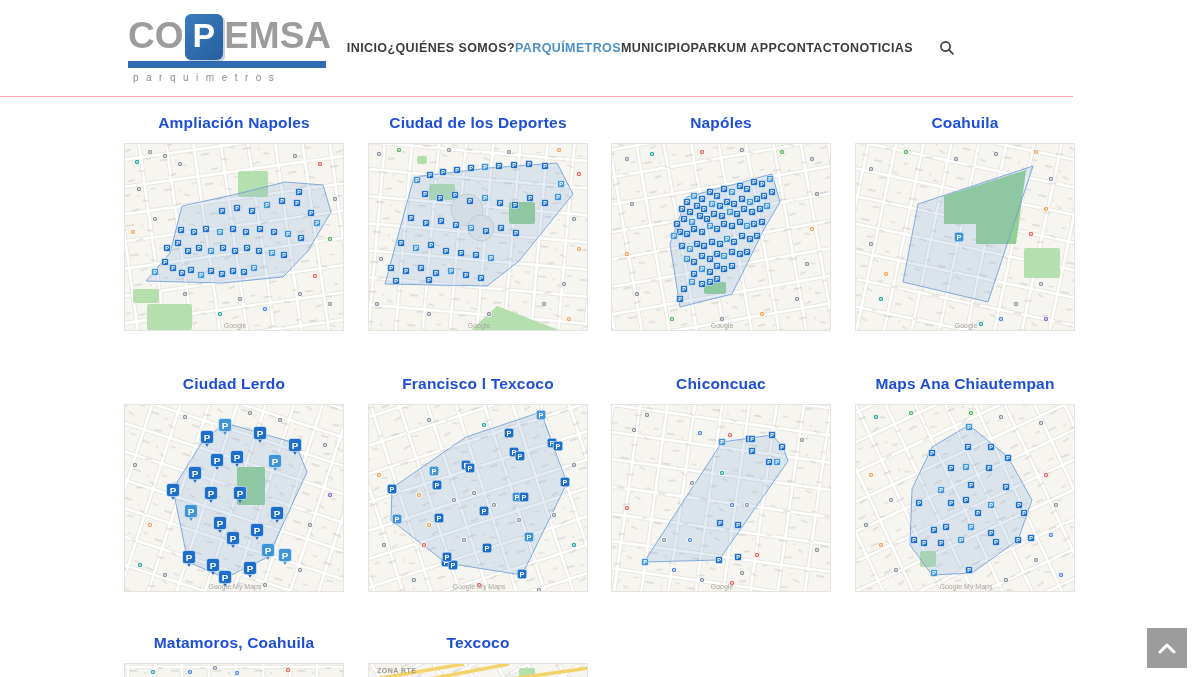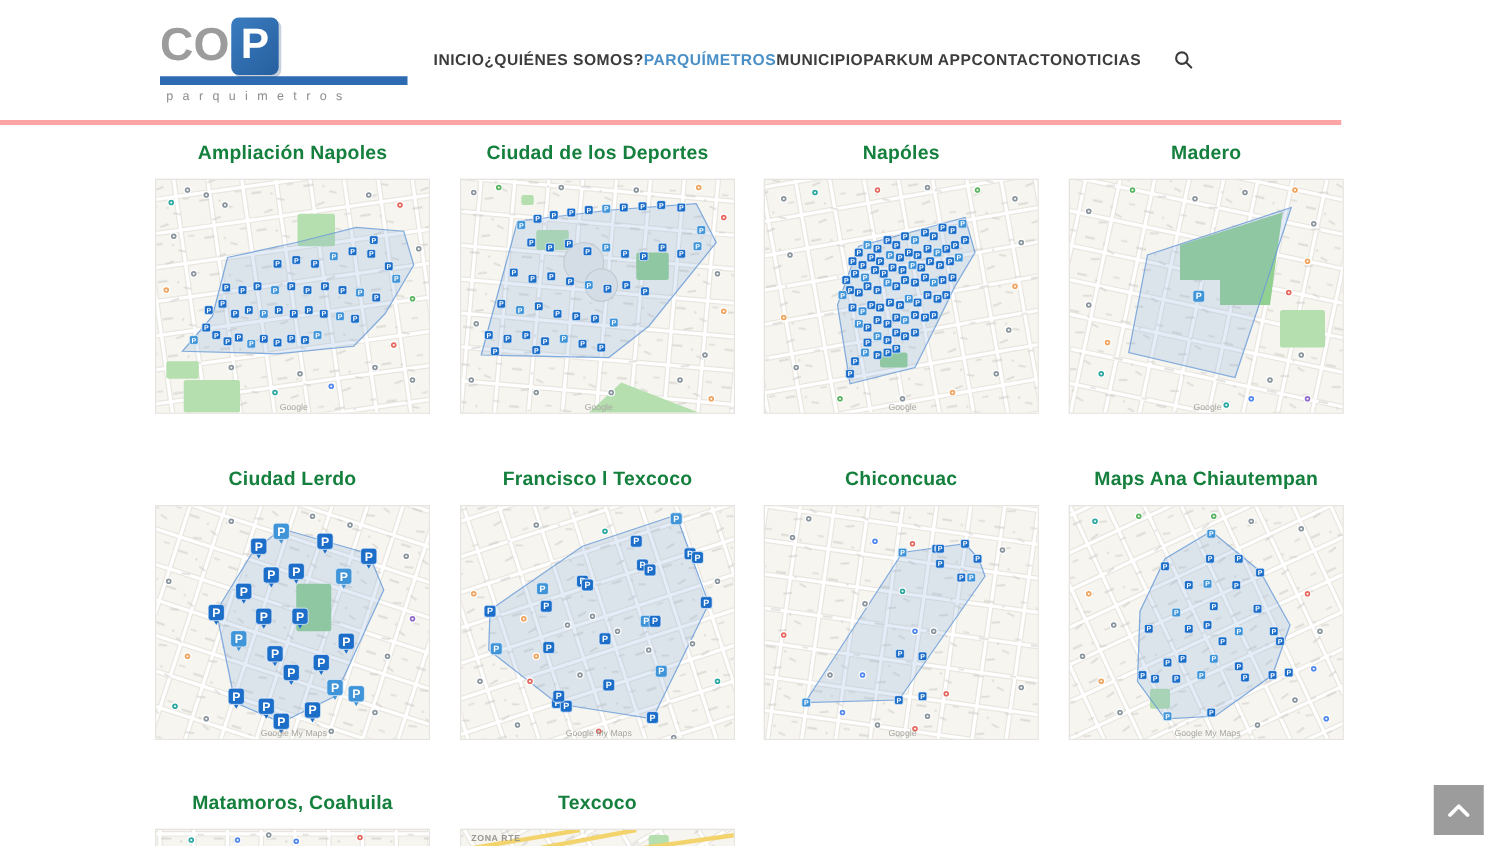--- a/index.html
+++ b/index.html
@@ -1,39 +1,39 @@
 <!DOCTYPE html>
 <html><head>
 <meta charset="utf-8">
 <style>
   html,body{margin:0;padding:0;overflow:hidden;}
   body{width:1200px;height:677px;background:#ffffff;position:relative;
        font-family:"Liberation Sans",sans-serif;}
   
   .header{position:absolute;left:0;top:0;width:1073px;height:96px;background:#fff;
-          border-bottom:4px solid #fca5a5;z-index:5;}
+          border-bottom:1px solid #fca5a5;z-index:5;}
   .logo{position:absolute;left:128px;top:12px;width:210px;cursor:pointer;}
   .logo-row{display:flex;align-items:center;line-height:1;}
   .logo-txt{font-size:37px;font-weight:700;color:#9c9c9c;letter-spacing:0px;}
   .logo-p{display:inline-block;background:linear-gradient(135deg,#3a7cc0,#265f9e);
           color:#fff;font-size:34px;font-weight:700;border-radius:6px;
           padding:4px 8px 8px 8px;margin:0 1px;position:relative;top:2px;
           box-shadow:2px 2px 0 rgba(30,70,120,.25);}
   .logo-bar{height:7px;background:#2d6cb3;width:198px;margin-top:3px;}
   .logo-sub{margin-top:4px;font-size:10px;font-weight:400;color:#8d8d8d;
             letter-spacing:7.5px;padding-left:5px;}
   .nav{position:absolute;right:118px;top:0;height:96px;display:flex;align-items:center;}
   #nav-items{display:flex;align-items:center;}
   .nav-item{font-size:12.5px;font-weight:700;color:#3c3c3c;text-decoration:none;
             letter-spacing:.4px;text-transform:uppercase;cursor:pointer;}
   .nav-item.active{color:#4a90c7;}
   .search-btn{margin-left:26px;display:flex;align-items:center;cursor:pointer;}
   
   .tile{position:absolute;width:220px;}
-  .tile h3{margin:0;height:22px;font-size:15.5px;font-weight:700;color:#15803d;
+  .tile h3{margin:0;height:22px;font-size:15.5px;font-weight:700;color:#1d4ed8;
            text-align:center;letter-spacing:.2px;position:absolute;top:-29px;left:0;right:0;}
   .mapbox{position:absolute;top:0;left:0;width:220px;height:188px;overflow:hidden;
           border:1px solid #e6e4e0;box-sizing:border-box;background:#f6f5f0;cursor:pointer;}
   .mapbox svg{display:block;}
   
   .to-top{position:absolute;right:13px;bottom:9px;width:40px;height:40px;border:none;
           background:rgba(128,128,128,.78);display:flex;align-items:center;
           justify-content:center;cursor:pointer;z-index:9;padding:0;}
   #hidden-defs{position:absolute;width:0;height:0;}
 </style>
@@ -50,20 +50,21 @@
       <circle cx="20" cy="9" r="1" fill="#cfccc7"></circle>
     </pattern>
   </defs>
 </svg>
 
 <div class="header">
   <div class="logo">
     <div class="logo-row">
       <span class="logo-txt">CO</span>
       <span class="logo-p">P</span>
+      <span class="logo-txt">EMSA</span>
     </div>
     <div class="logo-bar"></div>
     <div class="logo-sub">parquimetros</div>
   </div>
   <nav class="nav">
     <div id="nav-items">
         <a class="nav-item">INICIO</a>
         <a class="nav-item">¿QUIÉNES SOMOS?</a>
         <a class="nav-item active">PARQUÍMETROS</a>
         <a class="nav-item">MUNICIPIO</a>
@@ -732,21 +733,21 @@
           <text x="80" y="140.016" text-anchor="middle" font-size="5.6" font-weight="bold" fill="#ffffff" font-family="&quot;Liberation Sans&quot;,sans-serif">P</text>
           <rect x="68.5" y="141.5" width="7" height="7" rx="1.4" fill="#1c6ec9" stroke="#eaf3fc" stroke-width="0.6"></rect>
           <text x="72" y="147.016" text-anchor="middle" font-size="5.6" font-weight="bold" fill="#ffffff" font-family="&quot;Liberation Sans&quot;,sans-serif">P</text>
           <rect x="64.5" y="151.5" width="7" height="7" rx="1.4" fill="#1c6ec9" stroke="#eaf3fc" stroke-width="0.6"></rect>
           <text x="68" y="157.016" text-anchor="middle" font-size="5.6" font-weight="bold" fill="#ffffff" font-family="&quot;Liberation Sans&quot;,sans-serif">P</text>
           <text x="110" y="184" text-anchor="middle" font-size="7" fill="#a8a6a1" font-family="&quot;Liberation Sans&quot;,sans-serif">Google</text>
         </svg>
       </div>
     </div>
     <div class="tile" style="left: 855px; top: 143px;">
-      <h3>Madero</h3>
+      <h3>Coahuila</h3>
       <div class="mapbox">
         <svg viewBox="0 0 220 188" width="220" height="188">
           <rect x="0" y="0" width="220" height="188" fill="#f6f5f0"></rect>
           <g transform="rotate(12 110 94)">
             <line x1="-59" y1="-80" x2="-59" y2="300" stroke="#e9e6df" stroke-width="4.5"></line>
             <line x1="-32" y1="-80" x2="-32" y2="300" stroke="#e9e6df" stroke-width="4.5"></line>
             <line x1="-5" y1="-80" x2="-5" y2="300" stroke="#e9e6df" stroke-width="4.5"></line>
             <line x1="22" y1="-80" x2="22" y2="300" stroke="#e9e6df" stroke-width="4.5"></line>
             <line x1="49" y1="-80" x2="49" y2="300" stroke="#e9e6df" stroke-width="4.5"></line>
             <line x1="76" y1="-80" x2="76" y2="300" stroke="#e9e6df" stroke-width="4.5"></line>

